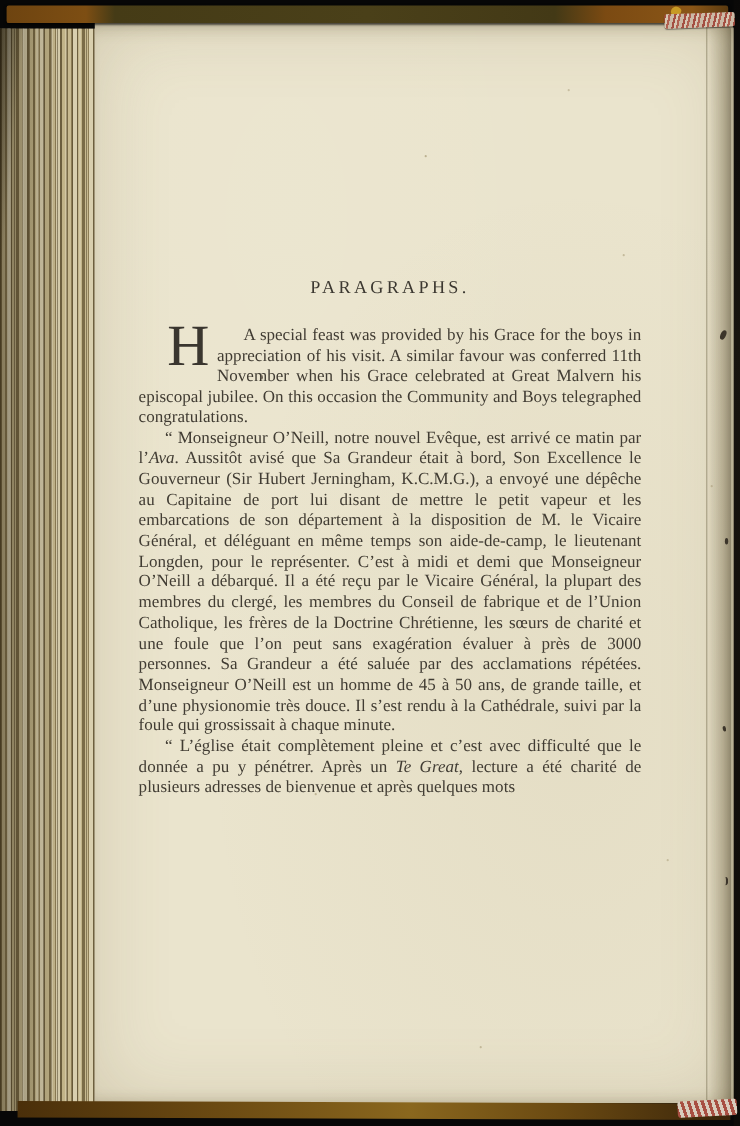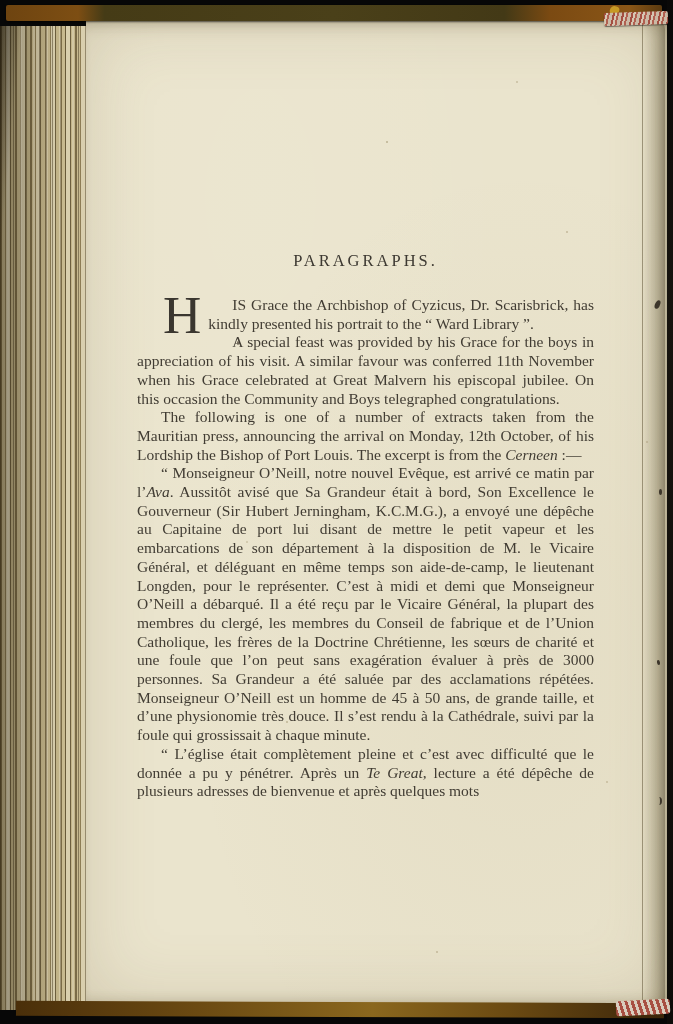--- a/index.html
+++ b/index.html
@@ -110,21 +110,21 @@
   
   .mark{position:absolute;background:#3c352a;z-index:5;}
   #mark-a{left:655px;top:300px;width:5px;height:9px;border-radius:60% 40% 55% 45%;transform:rotate(18deg);}
   #mark-b{left:659px;top:489px;width:3px;height:6px;border-radius:50%;}
   #mark-c{left:657px;top:660px;width:3px;height:5px;border-radius:50%;transform:rotate(-12deg);}
   #mark-d{left:656px;top:797px;width:4px;height:8px;background:transparent;border-right:2px solid #3c352a;border-radius:60%;}
   #speck-1{left:237px;top:341px;width:2px;height:4px;background:#6b6254;border-radius:50%;}
 
   
   #text-block{
-    position:absolute;left:51px;top:231px;width:457px;
+    position:absolute;left:40px;top:231px;width:457px;
     color:#413c33;font-size:15.5px;line-height:18.7px;
     text-align:justify;
   }
   #text-block h1{
     font-size:16.5px;line-height:18px;font-weight:normal;
     letter-spacing:3px;text-align:center;
     margin:0 0 26px 0;color:#3c3831;
   }
   #text-block p{margin:0;text-indent:24px;}
   p.p1{text-indent:0;margin-bottom:18px;}
@@ -149,29 +149,28 @@
 
   <div id="edges-left"></div>
 
   <div id="page">
     <div class="gutter"></div>
     <div class="speckles"></div>
 
     <div id="text-block">
       <h1>PARAGRAPHS.</h1>
 
-      <p class="p1"><span class="dropcap">H</span><span>IS Grace the Archbishop of Cyzicus, Dr. Scarisbrick, has kindly presented his portrait to the “ Ward Library ”.</span></p>
+      <p class="p1"><span class="dropcap">H</span></p>
 
       <p class="p2">A special feast was provided by his Grace for the boys in appreciation of his visit.  A similar favour was conferred 11th November when his Grace celebrated at Great Malvern his episcopal jubilee.  On this occasion the Community and Boys telegraphed congratulations.</p>
 
-      <p class="p3"><span>The following is one of a number of extracts taken from the Mauritian press, announcing the arrival on Monday, 12th October, of his Lordship the Bishop of Port Louis.  The excerpt is from the </span><span class="it">Cerneen</span><span> :—</span></p>
 
       <p class="p4" lang="fr"><span>“ Monseigneur O’Neill, notre nouvel Evêque, est arrivé ce matin par l’</span><span class="it">Ava</span><span>.  Aussitôt avisé que Sa Grandeur était à bord, Son Excellence le Gouverneur (Sir Hubert Jerningham, K.C.M.G.), a envoyé une dépêche au Capitaine de port lui disant de mettre le petit vapeur et les embarcations de son département à la disposition de M. le Vicaire Général, et déléguant en même temps son aide-de-camp, le lieutenant Longden, pour le représenter. C’est à midi et demi que Monseigneur O’Neill a débarqué.  Il a été reçu par le Vicaire Général, la plupart des membres du clergé, les membres du Conseil de fabrique et de l’Union Catholique, les frères de la Doctrine Chrétienne, les sœurs de charité et une foule que l’on peut sans exagération évaluer à près de 3000 personnes. Sa Grandeur a été saluée par des acclamations répétées.  Monseigneur O’Neill est un homme de 45 à 50 ans, de grande taille, et d’une physionomie très douce.  Il s’est rendu à la Cathédrale, suivi par la foule qui grossissait à chaque minute.</span></p>
 
-      <p class="p5" lang="fr"><span>“ L’église était complètement pleine et c’est avec difficulté que le donnée a pu y pénétrer.  Après un </span><span class="it">Te Great</span><span>, lecture a été dépêche de plusieurs adresses de bienvenue et après quelques mots</span></p>
+      <p class="p5" lang="fr"><span>“ L’église était complètement pleine et c’est avec difficulté que le donnée a pu y pénétrer.  Après un </span><span class="it">Te Great</span><span>, lecture a été charité de plusieurs adresses de bienvenue et après quelques mots</span></p>
     </div>
   </div>
 
   <div id="right-edge"></div>
   <div id="cover-bottom"></div>
   <div id="marble-bottom"></div>
 
   <div class="mark" id="mark-a"></div>
   <div class="mark" id="mark-b"></div>
   <div class="mark" id="mark-c"></div>

